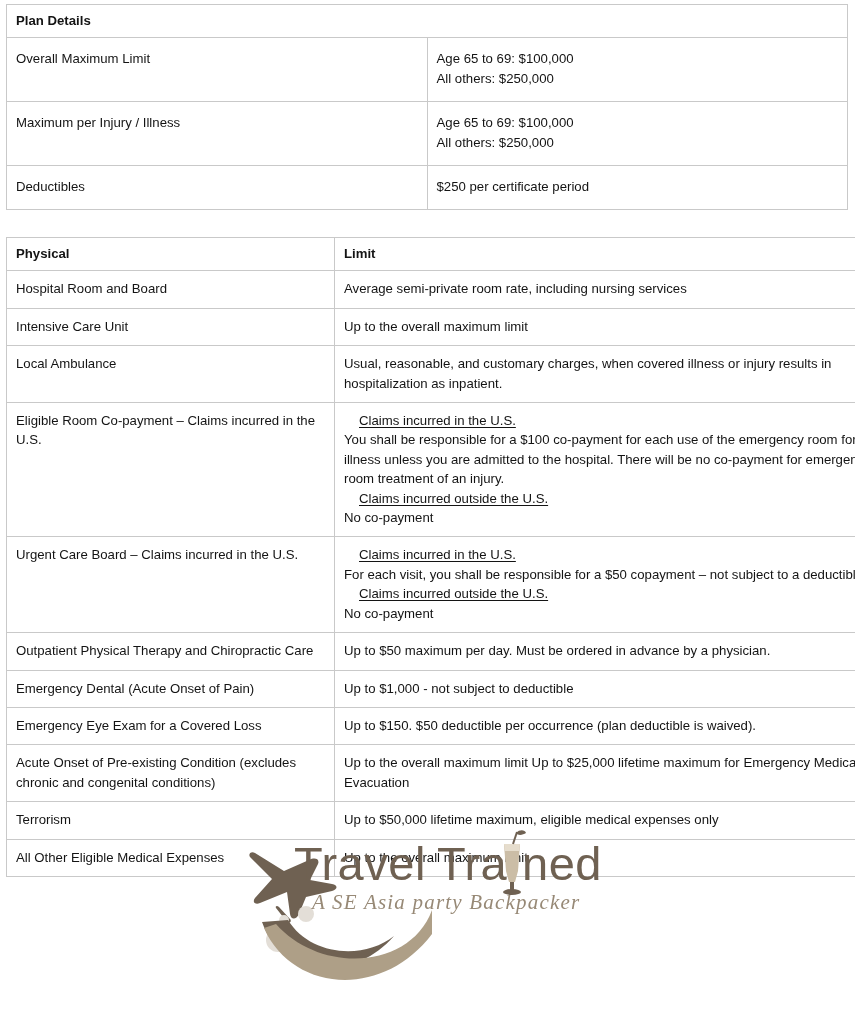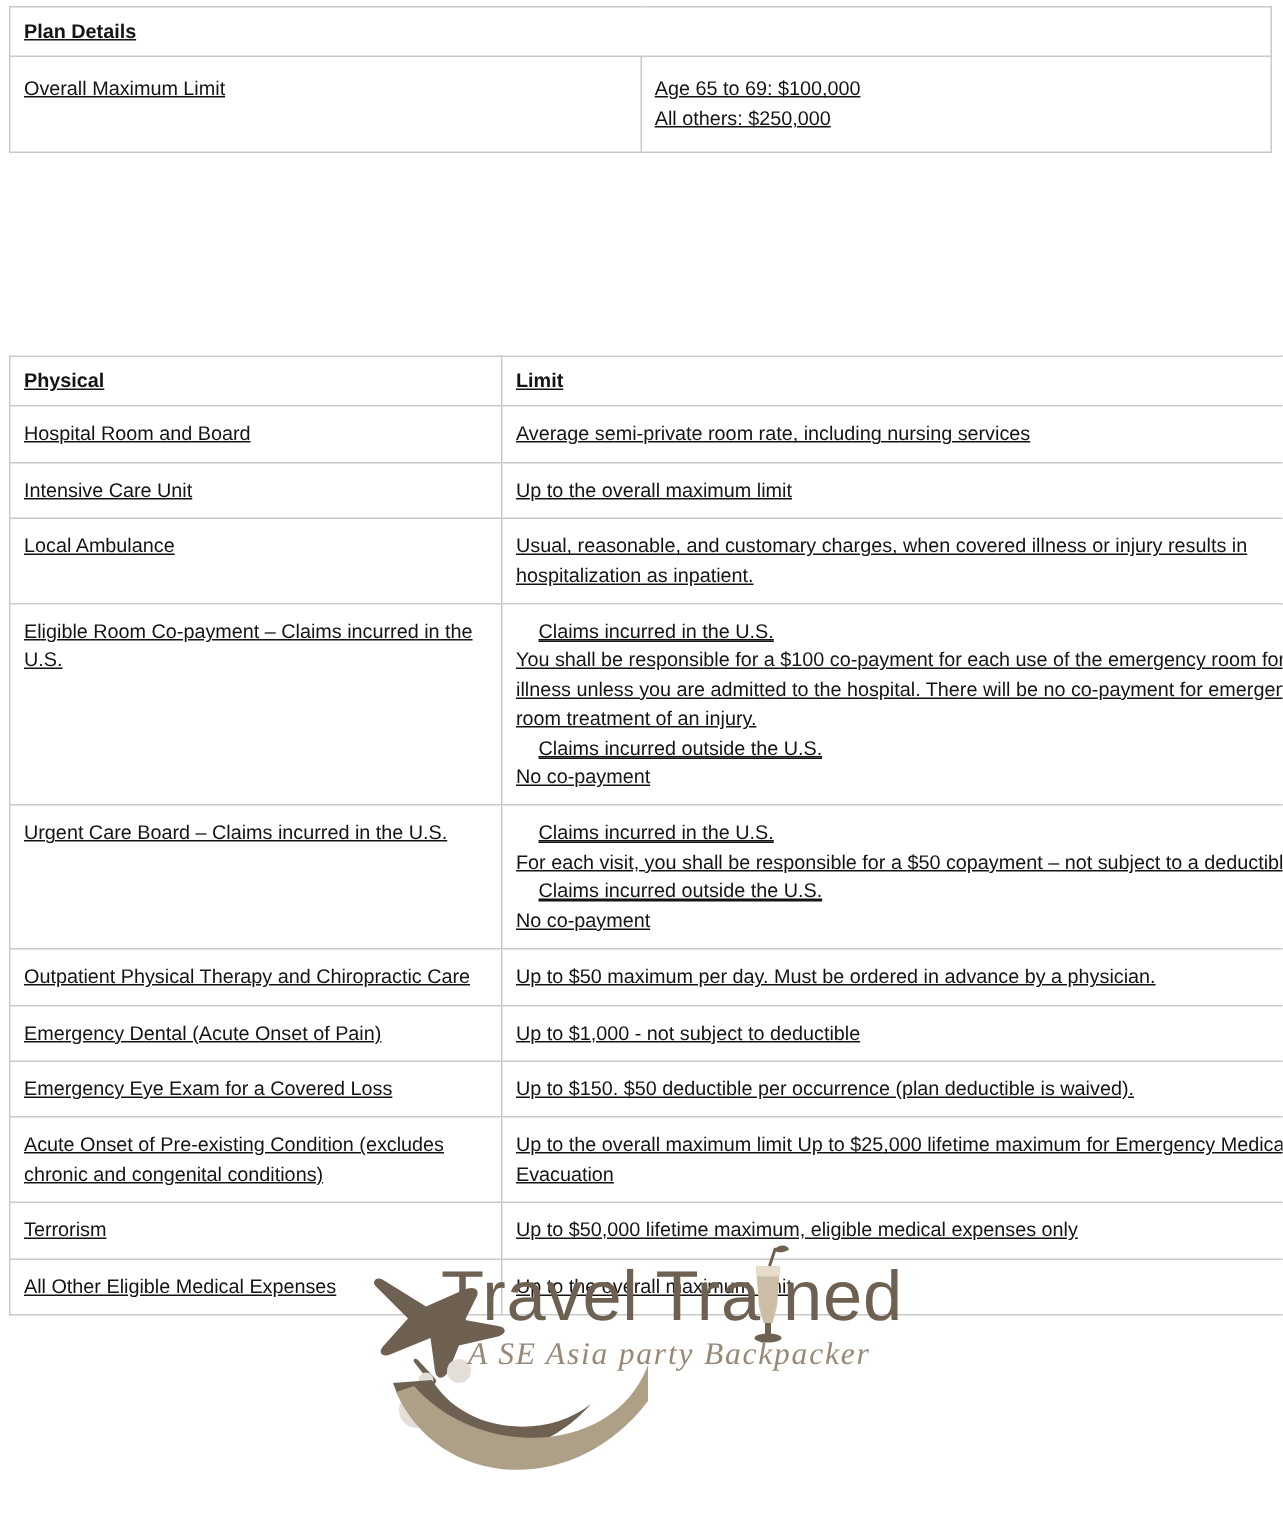--- a/index.html
+++ b/index.html
@@ -30,21 +30,20 @@
     margin: 0 0 0 6px;
     background: #fff;
   }
   table.doc-table td {
     border: 1px solid #c9c9c9;
     vertical-align: top;
     padding: 8px 9px 9px 9px;
     font-size: 13.2px;
     line-height: 1.47;
     color: #141414;
-    text-decoration: underline;
   }
   table.doc-table td.col-a { width: 309px; }
   table.doc-table td.col-b { width: 531px; }
   table.doc-table td.hdr {
     font-weight: bold;
     padding-top: 6px;
     padding-bottom: 7px;
   }
   table.doc-table tr.hdr-row td {
     border-bottom: 1px solid #c9c9c9;
@@ -95,20 +94,37 @@
         </tr>
         <tr>
           <td class="col-a tall-cell">Overall Maximum Limit</td>
           <td class="col-b tall-cell">
             <div class="lines">
               <div>Age 65 to 69: $100,000</div>
               <div>All others: $250,000</div>
             </div>
           </td>
         </tr>
+        <tr>
+          <td class="col-a tall-cell">Maximum per Injury / Illness</td>
+          <td class="col-b tall-cell">
+            <div class="lines">
+              <div>Age 65 to 69: $100,000</div>
+              <div>All others: $250,000</div>
+            </div>
+          </td>
+        </tr>
+        <tr>
+          <td class="col-a tall-cell">Deductibles</td>
+          <td class="col-b tall-cell">
+            <div class="lines">
+              <div>$250 per certificate period</div>
+            </div>
+          </td>
+        </tr>
       </tbody>
     </table>
   </div>
 
   <div class="table-2-wrap">
     <table class="doc-table">
       <tbody id="benefit-body">
           <tr class="hdr-row">
             <td class="col-a hdr">Physical</td>
             <td class="col-b hdr">Limit</td>

